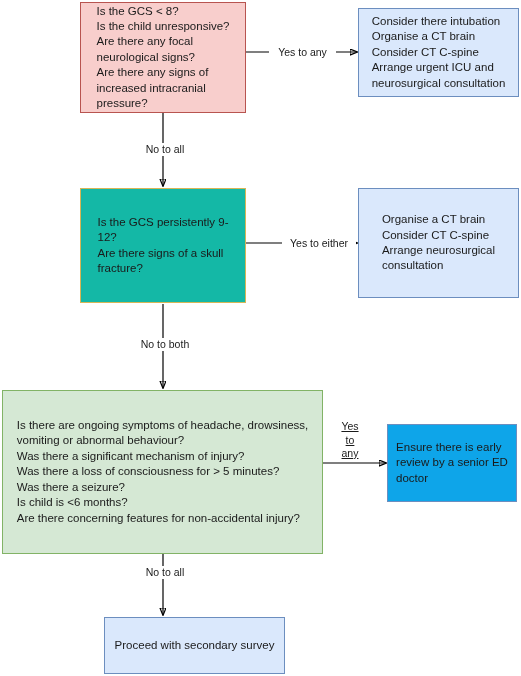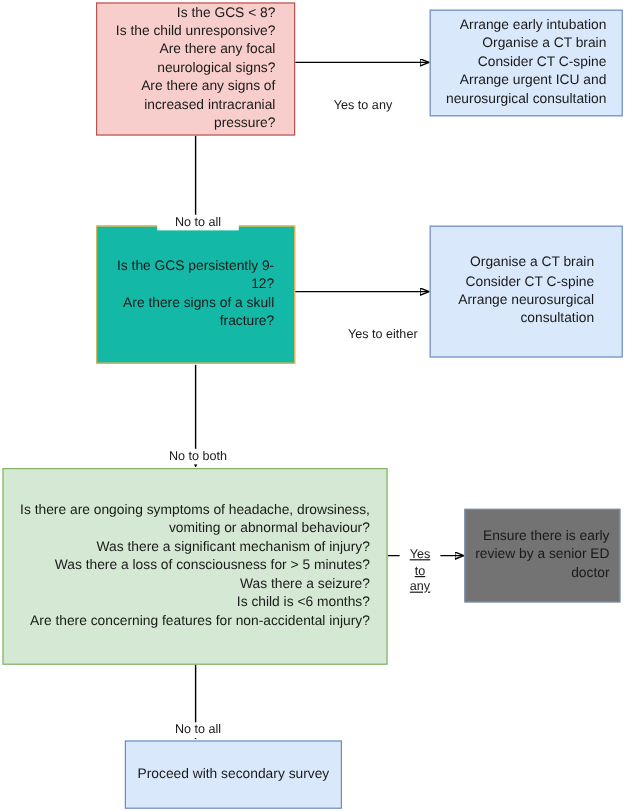--- a/index.html
+++ b/index.html
@@ -19,38 +19,37 @@
     position: absolute;
     left: 0; top: 0;
     width: 521px; height: 676px;
   }
   .node {
     position: absolute;
     box-sizing: border-box;
     display: flex;
     align-items: center;
     justify-content: center;
-    text-align: right;
+    text-align: left;
     font-size: 11.5px;
     line-height: 15.4px;
     white-space: pre-line;
     border-width: 1px;
     border-style: solid;
     padding: 2px 4px;
   }
   .edge-label {
     position: absolute;
     font-size: 10.5px;
     line-height: 12.5px;
     text-align: center;
     color: #1a1a1a;
     background: #ffffff;
     white-space: pre-line;
     padding: 0 2px;
-    margin-top: 36px;
   }
   svg.connectors {
     position: absolute;
     left: 0; top: 0;
     width: 521px; height: 676px;
     pointer-events: none;
   }
   svg.connectors line, svg.connectors path {
     stroke: #000000;
     stroke-width: 1.2;
@@ -86,21 +85,21 @@
     <span>Is the GCS &lt; 8?
 Is the child unresponsive?
 Are there any focal
 neurological signs?
 Are there any signs of
 increased intracranial
 pressure?</span>
   </div>
 
   <div class="node" style="left:358px; top:8px; width:161px; height:89px; background:#dae8fc; border-color:#6c8ebf;">
-    <span>Arrange early intubation
+    <span>Consider there intubation
 Organise a CT brain
 Consider CT C-spine
 Arrange urgent ICU and
 neurosurgical consultation</span>
   </div>
 
   <div class="node" style="left:80px; top:188px; width:166px; height:115px; background:#14b8a6; border-color:#d6b656;">
     <span>Is the GCS persistently 9-
 12?
 Are there signs of a skull
@@ -117,21 +116,21 @@
   <div class="node" style="left:2px; top:390px; width:321px; height:164px; background:#d5e8d4; border-color:#82b366;">
     <span>Is there are ongoing symptoms of headache, drowsiness,
 vomiting or abnormal behaviour?
 Was there a significant mechanism of injury?
 Was there a loss of consciousness for &gt; 5 minutes?
 Was there a seizure?
 Is child is &lt;6 months?
 Are there concerning features for non-accidental injury?</span>
   </div>
 
-  <div class="node" style="left:387px; top:424px; width:130px; height:78px; background:#737373; border-color:#6c8ebf;">
+  <div class="node" style="left:387px; top:424px; width:130px; height:78px; background:#0ea5e9; border-color:#6c8ebf;">
     <span>Ensure there is early
 review by a senior ED
 doctor</span>
   </div>
 
   <div class="node" style="left:68px; top:617px; width:181px; height:57px; background:#dae8fc; border-color:#6c8ebf;margin-left:36px;">
     <span>Proceed with secondary survey</span>
   </div>
 
   <div class="edge-label" style="left:269px; top:46px; width:63px;">Yes to any</div>

